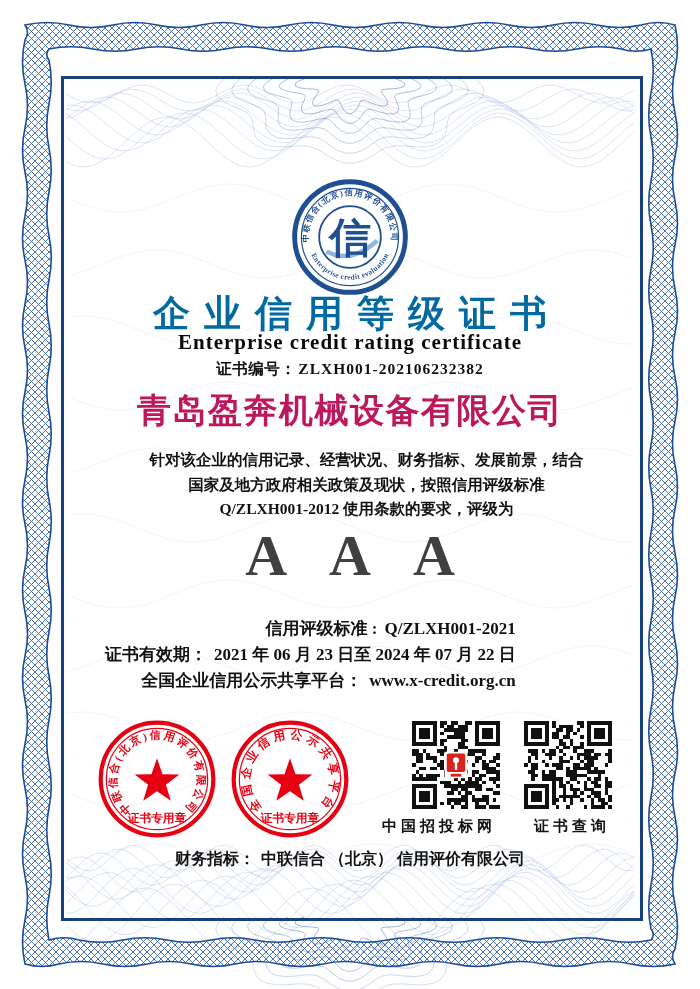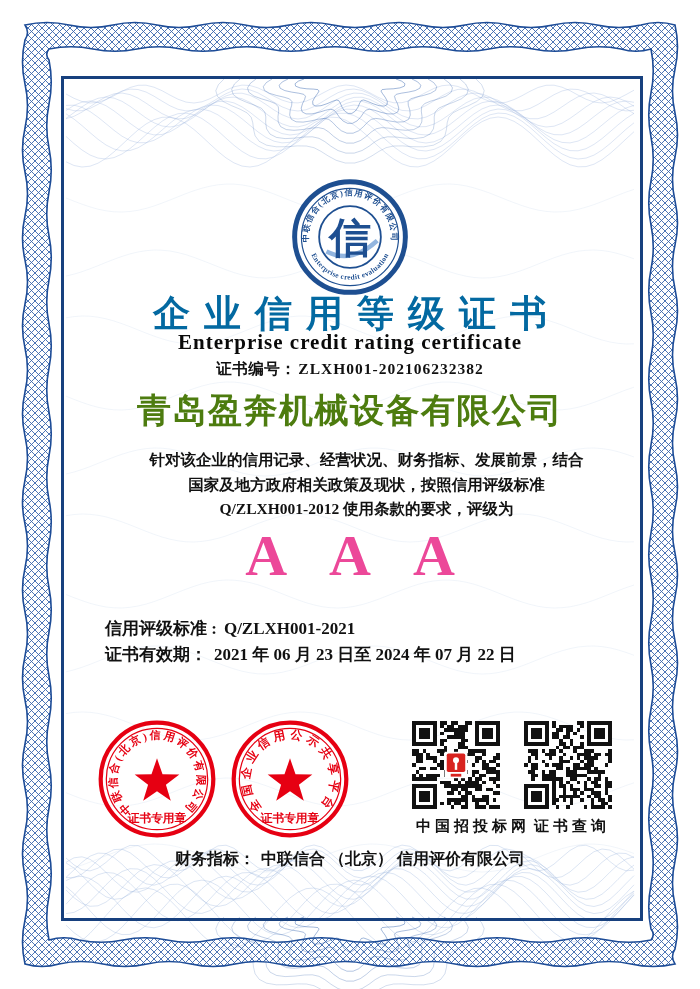--- a/index.html
+++ b/index.html
@@ -12,34 +12,34 @@
     position:absolute;left:61px;top:76px;right:57px;bottom:68px;
     border:3px solid #17407e;z-index:1;pointer-events:none;
   }
   .content{position:absolute;left:0;top:0;width:700px;height:989px;z-index:2;}
   .abs{position:absolute;left:0;right:0;text-align:center;}
   .logo{position:absolute;left:291px;top:178px;width:118px;height:118px;}
   .title{top:289px;font-size:37px;font-weight:900;letter-spacing:14px;padding-left:14px;color:#0369a1;margin:0;}
   .subtitle{top:330px;font-size:21px;font-weight:bold;letter-spacing:1px;color:#0a0a0a;}
   .certno{top:359px;font-size:15.5px;font-weight:bold;letter-spacing:.5px;}
   .certno .val{margin-left:2px;letter-spacing:1px;}
-  .company{top:388px;font-size:34px;font-weight:900;letter-spacing:1.5px;color:#4d7c0f;}
+  .company{top:388px;font-size:34px;font-weight:900;letter-spacing:1.5px;color:#be185d;}
   .statement{top:448px;font-size:15.5px;font-weight:bold;line-height:24.5px;padding-left:33px;}
-  .rating{top:522px;font-size:58px;font-weight:bold;letter-spacing:42px;padding-left:42px;color:#ec4899;}
-  .info{position:absolute;left:105px;top:616px;text-align:left;font-size:17px;font-weight:bold;}
+  .rating{top:522px;font-size:58px;font-weight:bold;letter-spacing:42px;padding-left:42px;color:#404040;}
+  .info{position:absolute;left:105px;top:616px;text-align:right;font-size:17px;font-weight:bold;}
   .info .row{line-height:25.8px;white-space:nowrap;}
   .info .val{margin-left:7px;}
   .stamp{position:absolute;width:122px;height:122px;}
   .stamp.s0{left:96px;top:718px;}
   .stamp.s1{left:229px;top:718px;}
   .qr{position:absolute;width:88px;height:88px;}
   .qr.q0{left:412px;top:721px;}
   .qr.q1{left:524px;top:721px;}
   .qr-label{position:absolute;top:817px;font-size:15px;font-weight:bold;letter-spacing:4px;padding-left:4px;text-align:center;}
-  .qr-label.q0{left:386px;width:140px;text-align:right;}
+  .qr-label.q0{left:365px;width:140px;}
   .qr-label.q1{left:508px;width:120px;}
   .agency{top:849px;font-size:16px;font-weight:bold;}
   .agency .val{margin-left:6px;}
 </style>
 </head>
 <body>
 
 <div class="page">
 
   <div class="deco" id="deco"><svg width="700" height="989" viewBox="0 0 700 989" xmlns="http://www.w3.org/2000/svg">
@@ -132,20 +132,23 @@
     </div>
 
     <div class="abs rating">AAA</div>
 
     <div class="info">
       <div class="row">
         <span>信用评级标准 :</span><span class="val">Q/ZLXH001-2021</span>
       </div>
       <div class="row">
         <span>证书有效期：</span><span class="val">2021 年 06 月 23 日至 2024 年 07 月 22 日</span>
+      </div>
+      <div class="row">
+        <span>全国企业信用公示共享平台：</span><span class="val">www.x-credit.org.cn</span>
       </div>
     </div>
 
     <svg class="stamp s0" viewBox="-65 -65 130 130">
       <circle r="60" fill="none" stroke="#e60012" stroke-width="4.5"></circle>
       <circle r="54" fill="none" stroke="#e60012" stroke-width="1.3"></circle>
       <path id="stampArcA" d="M -30.4 30.4 A 43 43 0 1 1 30.4 30.4" fill="none"></path>
       <text font-size="11.5" font-weight="bold" fill="#e60012" letter-spacing="2.6">
         <textPath href="#stampArcA" startOffset="50%" text-anchor="middle">中联信合(北京)信用评价有限公司</textPath>
       </text>

